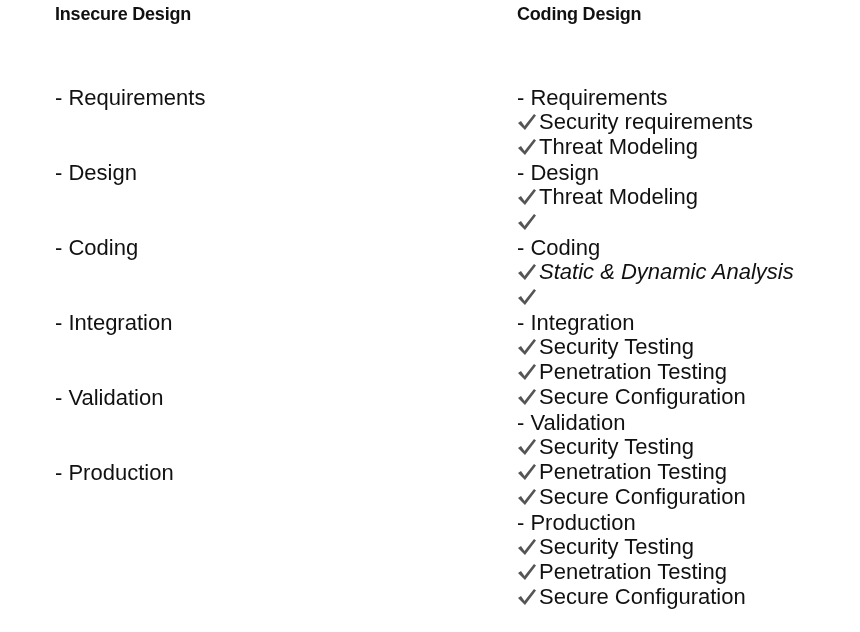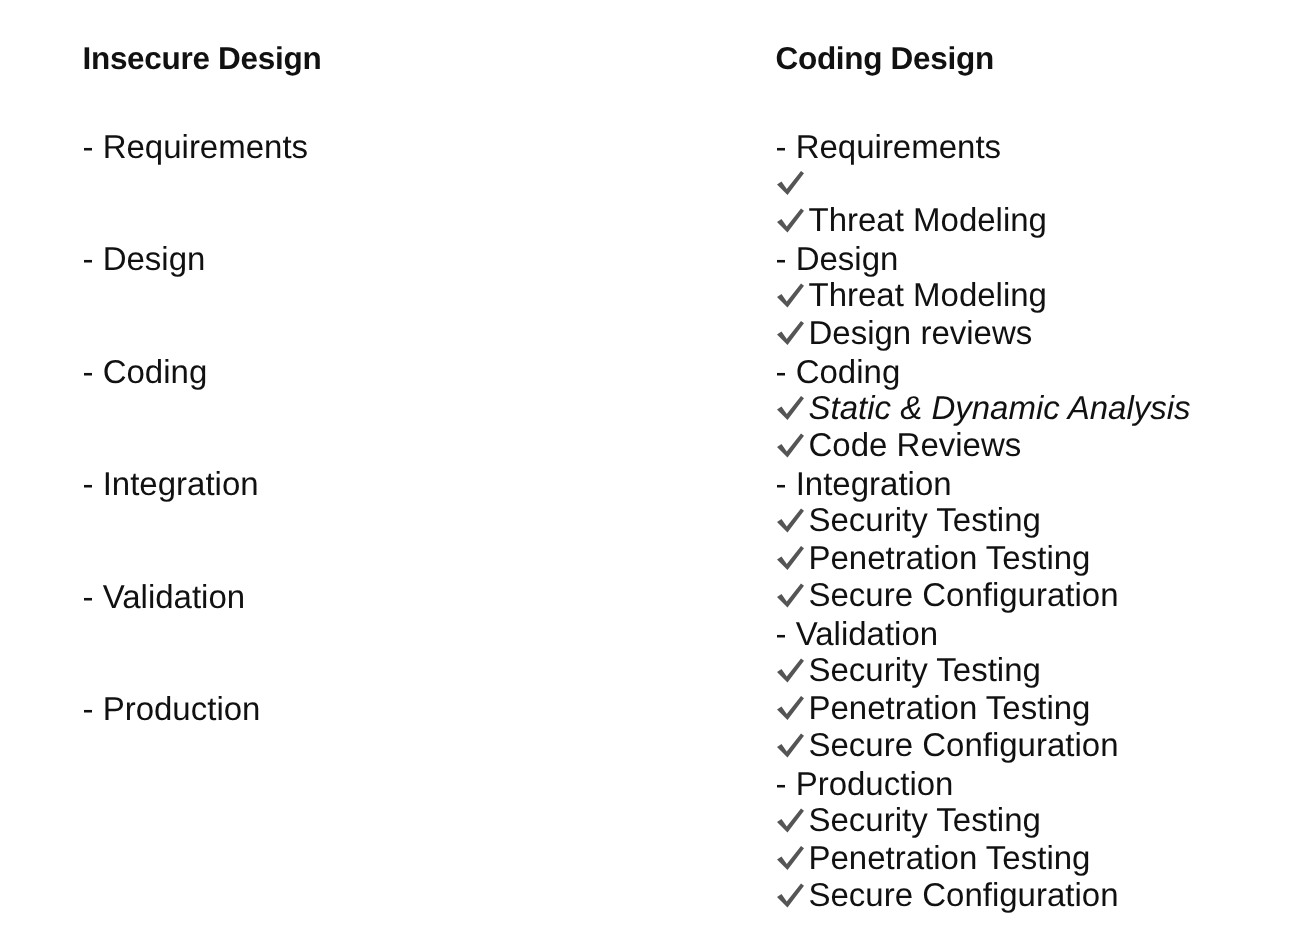--- a/index.html
+++ b/index.html
@@ -1,21 +1,21 @@
 <!DOCTYPE html>
 <html><head>
 <meta charset="utf-8">
 <style>
   html,body{margin:0;padding:0;background:#ffffff;}
   body{width:860px;height:632px;position:relative;overflow:hidden;
     font-family:"Liberation Sans","DejaVu Sans",sans-serif;color:#111;}
   .col{position:absolute;top:0;}
   .left{left:55px;}
   .right{left:517px;}
-  .heading{position:absolute;top:28px;font-weight:bold;font-size:21px;white-space:nowrap;letter-spacing:-0.2px;}
+  .heading{position:absolute;top:4px;font-weight:bold;font-size:18px;white-space:nowrap;letter-spacing:-0.2px;}
   .line{position:absolute;font-size:22px;white-space:nowrap;height:25px;line-height:25px;}
   .check{display:inline-block;width:20px;height:18px;vertical-align:-2px;margin-right:2px;}
   .check svg{display:block;}
 </style>
 </head>
 <body>
 
 <div class="col left">
   <div class="heading">Insecure Design</div>
   <div class="line" style="top:85px">- Requirements</div>
@@ -24,38 +24,38 @@
   <div class="line" style="top:310px">- Integration</div>
   <div class="line" style="top:385px">- Validation</div>
   <div class="line" style="top:460px">- Production</div>
 </div>
 
 <div class="col right" id="secure-col">
   <div class="heading">Coding Design</div>
 <div class="line" style="top: 85px;">- Requirements</div>
     <div class="line" style="top: 109px;"><span class="check"><svg width="20" height="18" viewBox="0 0 20 18">
           <path d="M1 10 L4 8 L7.5 13 L17 1 L19 2.5 L8 17 Z" fill="#555555"></path>
-        </svg></span></div>
+        </svg></span><span>Security requirements</span></div>
     <div class="line" style="top: 134px;"><span class="check"><svg width="20" height="18" viewBox="0 0 20 18">
           <path d="M1 10 L4 8 L7.5 13 L17 1 L19 2.5 L8 17 Z" fill="#555555"></path>
         </svg></span><span>Threat Modeling</span></div>
     <div class="line" style="top: 160px;">- Design</div>
     <div class="line" style="top: 184px;"><span class="check"><svg width="20" height="18" viewBox="0 0 20 18">
           <path d="M1 10 L4 8 L7.5 13 L17 1 L19 2.5 L8 17 Z" fill="#555555"></path>
         </svg></span><span>Threat Modeling</span></div>
     <div class="line" style="top: 209px;"><span class="check"><svg width="20" height="18" viewBox="0 0 20 18">
           <path d="M1 10 L4 8 L7.5 13 L17 1 L19 2.5 L8 17 Z" fill="#555555"></path>
-        </svg></span><span>Design reviews</span></div>
+        </svg></span></div>
     <div class="line" style="top: 235px;">- Coding</div>
     <div class="line" style="top: 259px; font-style: italic;"><span class="check"><svg width="20" height="18" viewBox="0 0 20 18">
           <path d="M1 10 L4 8 L7.5 13 L17 1 L19 2.5 L8 17 Z" fill="#555555"></path>
         </svg></span><span>Static &amp; Dynamic Analysis</span></div>
     <div class="line" style="top: 284px;"><span class="check"><svg width="20" height="18" viewBox="0 0 20 18">
           <path d="M1 10 L4 8 L7.5 13 L17 1 L19 2.5 L8 17 Z" fill="#555555"></path>
-        </svg></span><span>Code Reviews</span></div>
+        </svg></span></div>
     <div class="line" style="top: 310px;">- Integration</div>
     <div class="line" style="top: 334px;"><span class="check"><svg width="20" height="18" viewBox="0 0 20 18">
           <path d="M1 10 L4 8 L7.5 13 L17 1 L19 2.5 L8 17 Z" fill="#555555"></path>
         </svg></span><span>Security Testing</span></div>
     <div class="line" style="top: 359px;"><span class="check"><svg width="20" height="18" viewBox="0 0 20 18">
           <path d="M1 10 L4 8 L7.5 13 L17 1 L19 2.5 L8 17 Z" fill="#555555"></path>
         </svg></span><span>Penetration Testing</span></div>
     <div class="line" style="top: 384px;"><span class="check"><svg width="20" height="18" viewBox="0 0 20 18">
           <path d="M1 10 L4 8 L7.5 13 L17 1 L19 2.5 L8 17 Z" fill="#555555"></path>
         </svg></span><span>Secure Configuration</span></div>

